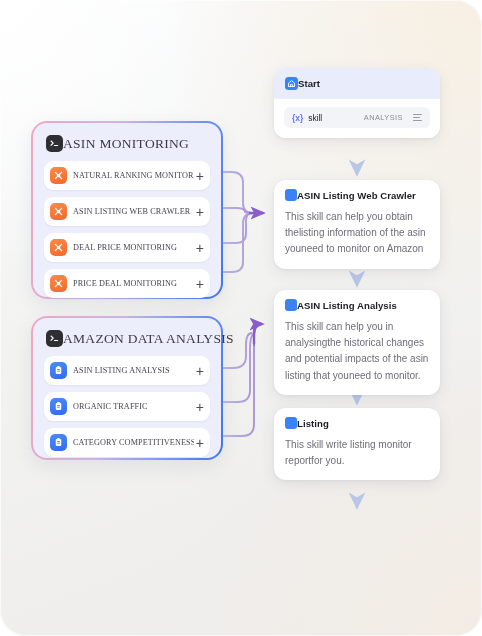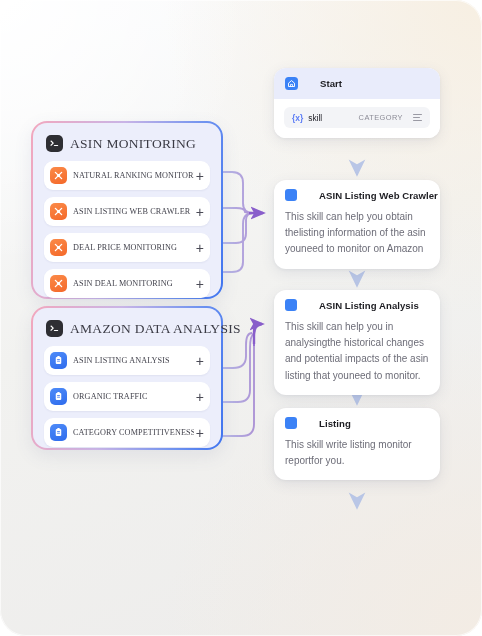--- a/index.html
+++ b/index.html
@@ -52,26 +52,25 @@
     box-shadow: 0 6px 18px rgba(80,90,140,.10);
   }
   .group-inner {
     border-radius: 14px;
     background: #eceefb;
     height: 100%;
     box-sizing: border-box;
     padding: 11px 11px 12px 11px;
   }
   #group-monitoring { left: 31px;  top: 121px; width: 188px; height: 174px; }
-  #group-analysis   { left: 31px;  top: 306px; width: 188px; height: 140px; }
+  #group-analysis   { left: 31px;  top: 316px; width: 188px; height: 140px; }
 
   .group-head {
     display: flex;
     align-items: center;
-    gap: 7px;
     margin: 1px 0 9px 2px;
   }
   .term-icon {
     width: 17px; height: 17px;
     border-radius: 5px;
     background: #2e2e33;
     display: flex; align-items: center; justify-content: center;
     flex: 0 0 auto;
   }
   .term-icon svg { display: block; }
@@ -130,21 +129,21 @@
     left: 274px;
     width: 166px;
     border-radius: 12px;
     background: #ffffff;
     box-shadow: 0 4px 14px rgba(70,80,120,.10), 0 1px 3px rgba(70,80,120,.07);
     overflow: hidden;
   }
   .node-head {
     display: flex;
     align-items: center;
-    gap: 22px;
+    gap: 0;
     padding: 9px 11px 8px 11px;
   }
   .node-title {
     font-size: 9.6px;
     font-weight: bold;
     color: #1d1d22;
     letter-spacing: .05px;
     white-space: nowrap;
   }
   .sq-icon {
@@ -301,21 +300,21 @@
         <span class="skill-plus">+</span>
       </div>
 
       <div class="skill-row">
         <span class="skill-ico orange">
           <svg width="11" height="11" viewBox="0 0 12 12">
             <path d="M2.6 2.6 L9.4 9.4 M9.4 2.6 L2.6 9.4" stroke="#fff" stroke-width="1.5" stroke-linecap="round"></path>
             <circle cx="6" cy="6" r="1.7" fill="#fff"></circle>
           </svg>
         </span>
-        <span class="skill-label">ASIN DEAL MONITORING</span>
+        <span class="skill-label">PRICE DEAL MONITORING</span>
         <span class="skill-plus">+</span>
       </div>
     </div>
   </div>
 
   <div class="group" id="group-analysis">
     <div class="group-inner">
       <div class="group-head">
         <span class="term-icon">
           <svg width="11" height="11" viewBox="0 0 12 12">
@@ -374,21 +373,21 @@
           <path d="M6 2.1 L10 5.6 V10 H2 V5.6 Z" fill="none" stroke="#fff" stroke-width="1.25" stroke-linejoin="round"></path>
           <path d="M4.7 10 V7.2 H7.3 V10" fill="none" stroke="#fff" stroke-width="1.1" stroke-linejoin="round"></path>
         </svg>
       </span>
       <span class="node-title">Start</span>
     </div>
     <div class="var-wrap">
       <div class="var-row">
         <span class="var-brace">{x}</span>
         <span class="var-name">skill</span>
-        <span class="var-req">CATEGORY</span>
+        <span class="var-req">ANALYSIS</span>
         <span class="var-menu">
             <i></i>
             <i></i>
             <i></i>
           </span>
       </div>
     </div>
   </div>
 
   <div class="node" id="node-crawler">

